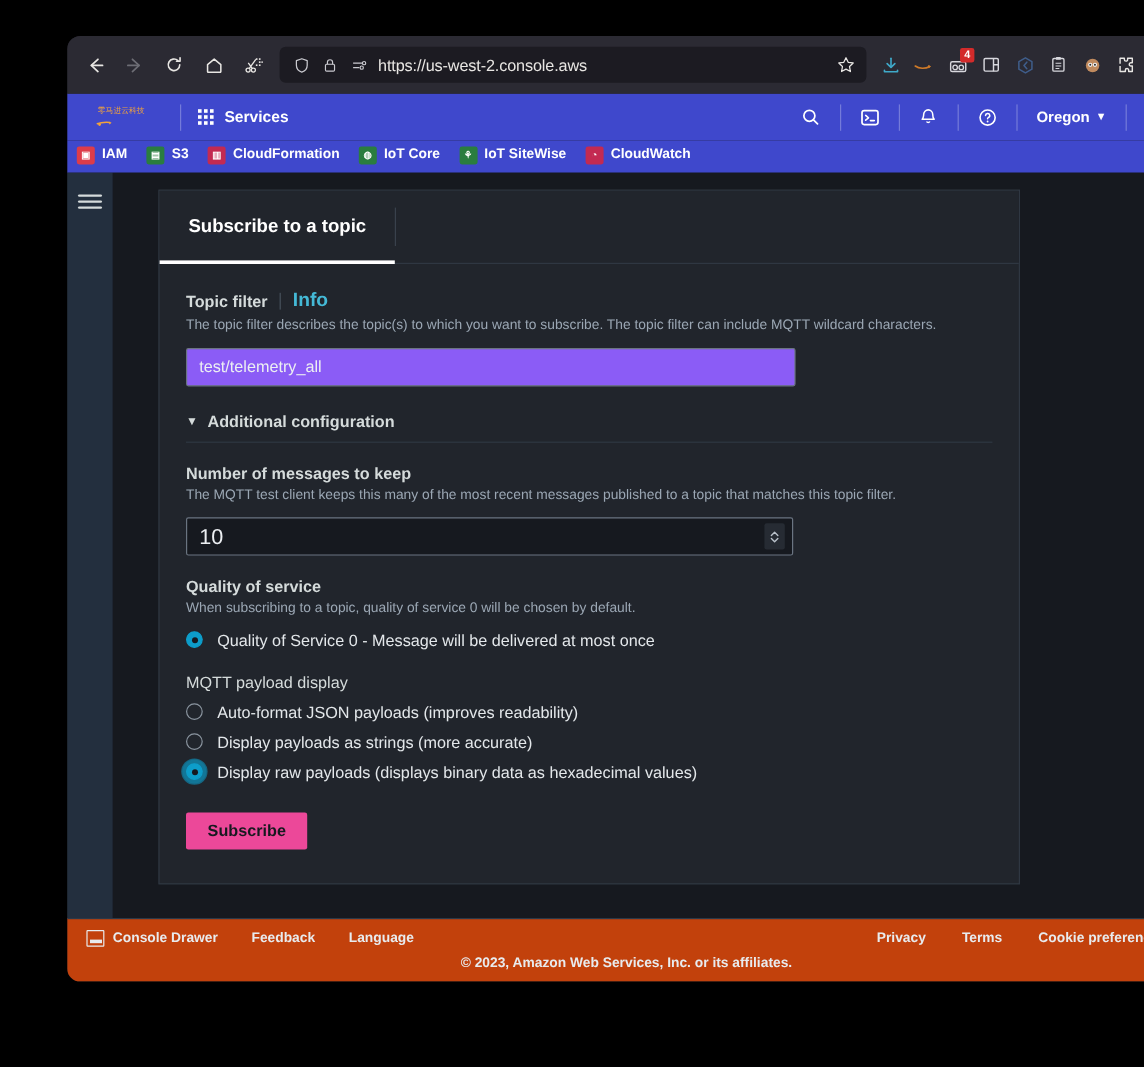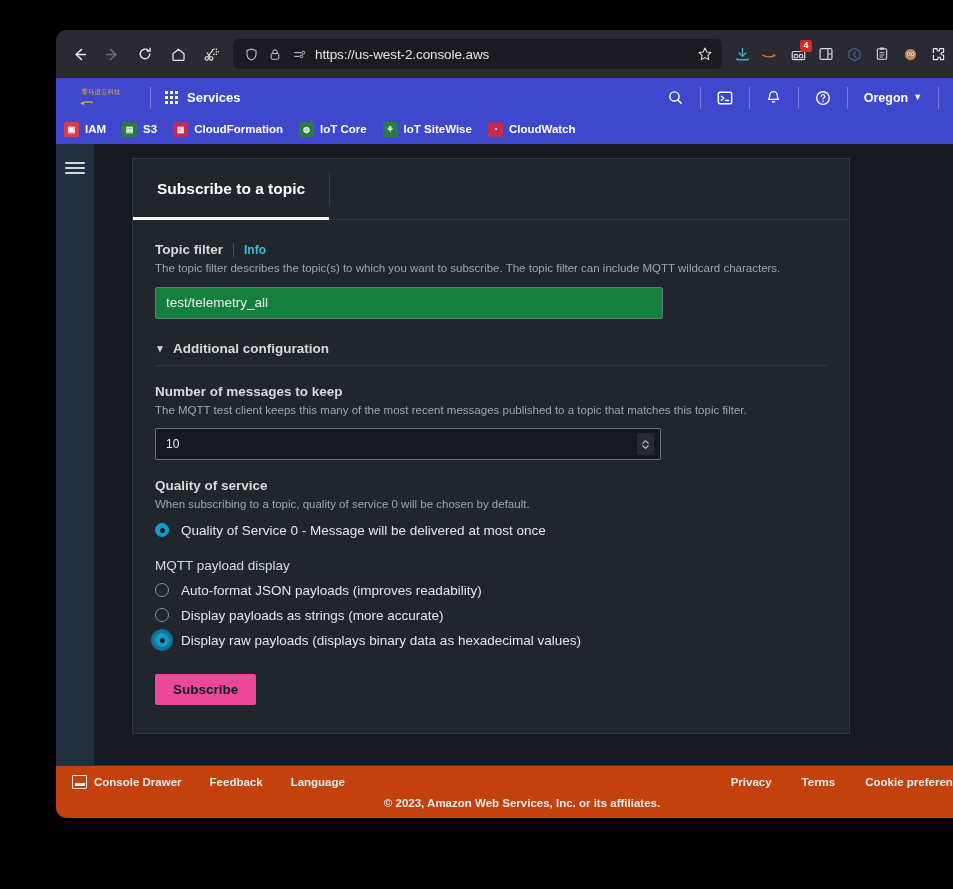--- a/index.html
+++ b/index.html
@@ -239,49 +239,49 @@
 
   .field-label {
     font-size: 13.5px;
     font-weight: bold;
     color: #d5dbdb;
     display: flex;
     align-items: center;
     gap: 10px;
   }
   .label-sep { width: 1px; height: 14px; background: #48515d; }
-  .info-link { color: #44b9d6; font-size: 12px; font-weight: bold; }
+  .info-link { color: #44b9d6; font-size: 16px; font-weight: bold; }
   .field-desc {
     font-size: 11.5px;
     color: #9ba7b4;
     margin-top: 4px;
     line-height: 1.35;
   }
   .text-input {
     margin-top: 10px;
     height: 32px;
-    background: #15803d;
+    background: #8b5cf6;
     border: 1px solid #6a7481;
     border-radius: 2px;
     color: #eceff2;
     font-size: 13.5px;
     display: flex;
     align-items: center;
     padding: 0 10px;
     box-sizing: border-box;
     max-width: 508px;
   }
   .num-input {
     margin-top: 10px;
     height: 32px;
     background: #16191f;
     border: 1px solid #6a7481;
     border-radius: 2px;
     color: #eceff2;
-    font-size: 12px;
+    font-size: 18px;
     display: flex;
     align-items: center;
     justify-content: space-between;
     padding: 0 6px 0 10px;
     box-sizing: border-box;
     max-width: 506px;
   }
   .spinner {
     width: 17px; height: 22px;
     background: #262b33;

